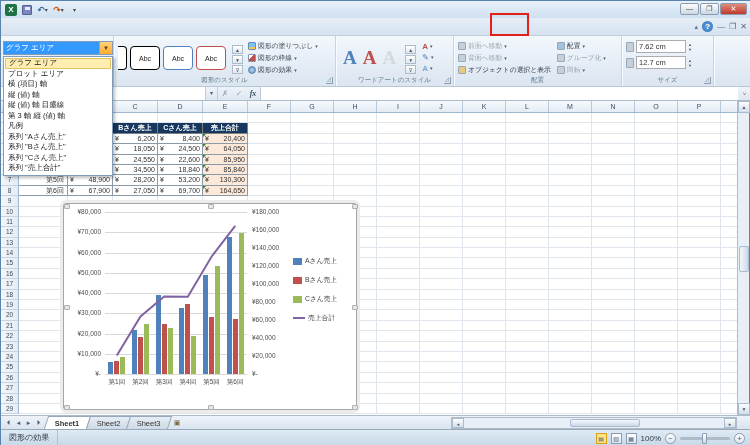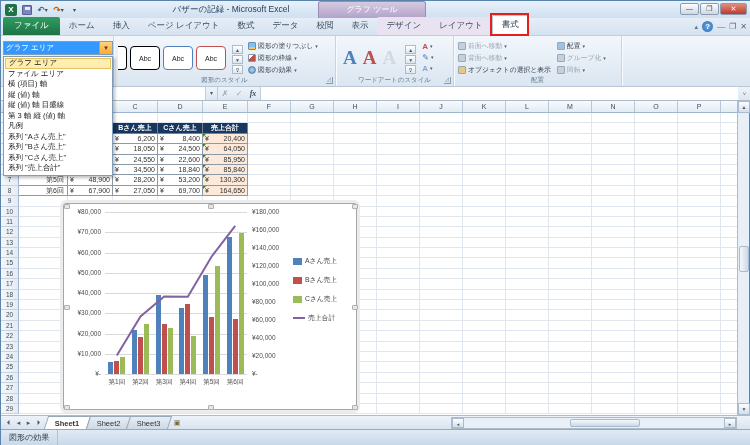--- a/index.html
+++ b/index.html
@@ -185,43 +185,28 @@
       <div class="qat-ico arrow-btn">
           <span>↶</span>
           <span class="mini-drop">▾</span>
         </div>
       <div class="qat-ico arrow-btn" style="color:#c55a11">
           <span>↷</span>
           <span class="mini-drop">▾</span>
         </div>
       <div class="qat-ico mini-drop">▾</div>
     </div>
-    <div id="title-text">バザーの記録 - Microsoft Excel</div>
-    <div id="ctx-banner">グラフ ツール</div>
     <div id="win-btns">
       <div class="winbtn">—</div>
       <div class="winbtn">❐</div>
       <div class="winbtn close">✕</div>
     </div>
   </div>
 
   <div id="tabrow">
-    <div id="tabs" style="display:flex;align-items:flex-end;height:100%">
-        <div class="tab file">ファイル</div>
-        <div class="tab">ホーム</div>
-        <div class="tab">挿入</div>
-        <div class="tab">ページ レイアウト</div>
-        <div class="tab">数式</div>
-        <div class="tab">データ</div>
-        <div class="tab">校閲</div>
-        <div class="tab">表示</div>
-        <div class="tab ctx">デザイン</div>
-        <div class="tab ctx">レイアウト</div>
-        <div class="tab ctx active">書式</div>
-      </div>
     <div id="tab-right-ctrls">
       <span id="caret-min">▴</span>
       <span id="help-btn">?</span>
       <span class="wb-btn">—</span>
       <span class="wb-btn">❐</span>
       <span class="wb-btn">✕</span>
     </div>
   </div>
   <div id="annotation-box" style="left: 488.672px; top: 12px; width: 39px; height: 23px;"></div>
 
@@ -320,20 +305,40 @@
           </div>
         <div class="rib-btn disabled">
             <span class="ico ico-gray"></span>
             <span>回転</span>
             <span class="da">▾</span>
           </div>
       </div>
       <div class="rgroup-label">配置</div>
     </div>
 
+    <div class="rgroup" id="grp-size">
+      <div class="size-row">
+        <span class="ico ico-gray" style="height:10px"></span>
+        <div class="size-input">7.62 cm</div>
+        <div class="stepper">
+            <span>▲</span>
+            <span>▼</span>
+          </div>
+      </div>
+      <div class="size-row">
+        <span class="ico ico-gray" style="height:10px"></span>
+        <div class="size-input">12.7 cm</div>
+        <div class="stepper">
+            <span>▲</span>
+            <span>▼</span>
+          </div>
+      </div>
+      <div class="rgroup-label">サイズ</div>
+      <div class="dlg-launcher">◿</div>
+    </div>
   </div>
 
   <div id="formulabar">
     <div id="namebox"></div>
     <div id="namebox-drop">▾</div>
     <div class="fbtn">✗</div>
     <div class="fbtn">✓</div>
     <div class="fbtn" id="fx-btn">fx</div>
     <div id="formula-input"></div>
     <div id="fb-expand">˅</div>
@@ -1093,21 +1098,21 @@
       <div class="handle" style="left: 144px; top: 201px;"></div>
       <div class="handle" style="left: 288px; top: 201px;"></div>
     </div>
 
   <div id="sel-combo">
     <div class="val">グラフ エリア</div>
     <div class="drop">▼</div>
   </div>
   <div id="sel-list">
       <div class="sel-item sel">グラフ エリア</div>
-      <div class="sel-item">ファイル エリア</div>
+      <div class="sel-item">プロット エリア</div>
       <div class="sel-item">横 (項目) 軸</div>
       <div class="sel-item">縦 (値) 軸</div>
       <div class="sel-item">縦 (値) 軸 目盛線</div>
       <div class="sel-item">第 3 軸 縦 (値) 軸</div>
       <div class="sel-item">凡例</div>
       <div class="sel-item">系列 "Aさん売上"</div>
       <div class="sel-item">系列 "Bさん売上"</div>
       <div class="sel-item">系列 "Cさん売上"</div>
       <div class="sel-item">系列 "売上合計"</div>
     </div>
@@ -1127,14 +1132,25 @@
     <div id="ins-sheet">▣</div>
     <div id="hscroll">
       <div class="sb-btn" style="height:10px">◂</div>
       <div id="hthumb"></div>
       <div class="sb-btn" style="height:10px;position:absolute;right:0">▸</div>
     </div>
   </div>
 
   <div id="statusbar">
     <div id="status-mode">図形の効果</div>
+    <div id="status-right">
+      <div class="view-btn on">▤</div>
+      <div class="view-btn">▥</div>
+      <div class="view-btn">▦</div>
+      <span id="zoom-label">100%</span>
+      <div class="zoom-circ">−</div>
+      <div id="zoom-track">
+          <div id="zoom-thumb"></div>
+        </div>
+      <div class="zoom-circ">+</div>
+    </div>
   </div>
 </div>
 
 </body></html>

